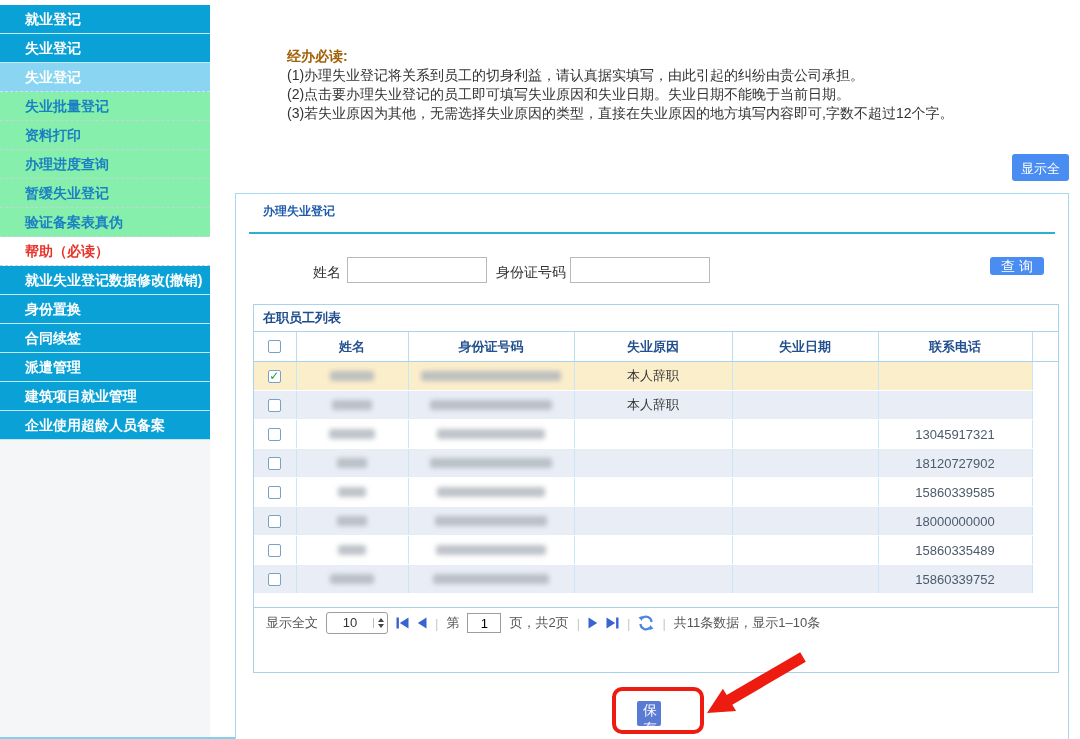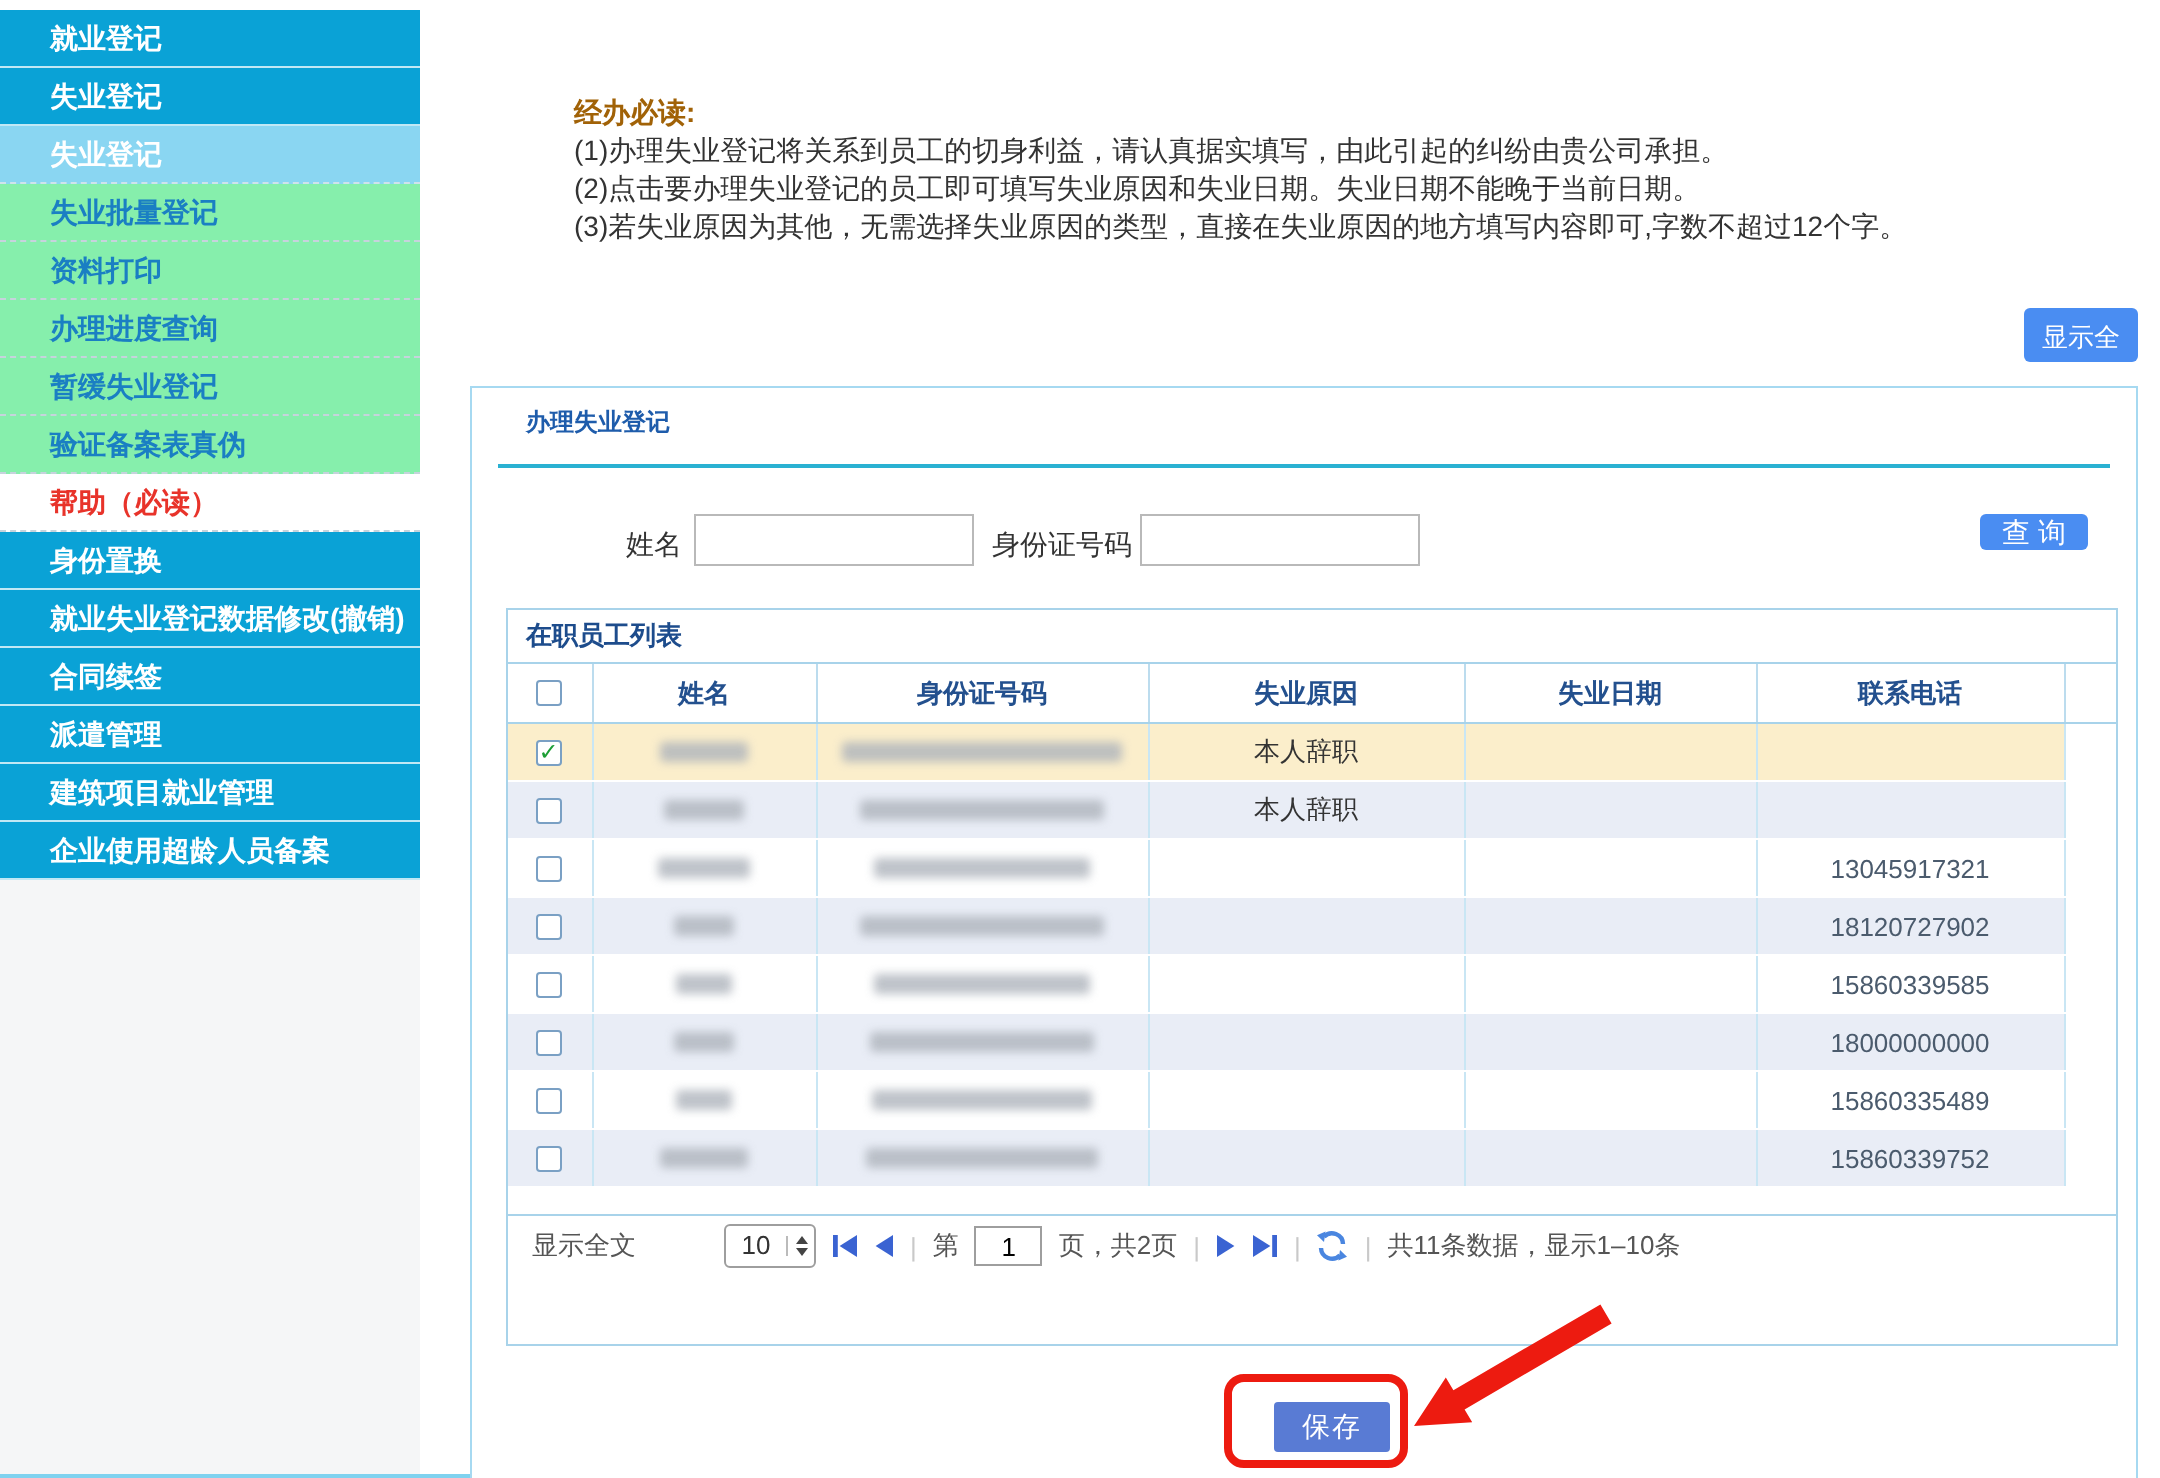--- a/index.html
+++ b/index.html
@@ -62,58 +62,58 @@
   .cb{width:13px;height:13px;border:1px solid #7aa0c4;background:#fff;margin:0 auto;
       position:relative;border-radius:2px;box-sizing:border-box;cursor:pointer;}
   .cb.checked::after{content:"✓";color:#1c9e35;font-weight:bold;font-size:12px;
       position:absolute;left:0;top:-2px;}
   .blur{height:10px;background:#aeb4bc;border-radius:2px;margin:0 auto;
         filter:blur(2.5px);opacity:.8;}
 
   
   .t-footer{height:30px;margin-top:13px;border-top:1px solid #a8d3ea;display:flex;
             align-items:center;gap:8px;padding-left:12px;font-size:13px;color:#555;}
-  .pselect{width:46px;height:22px;border:1px solid #9e9e9e;border-radius:3px;background:#fff;
-           display:inline-flex;align-items:center;cursor:pointer;box-sizing:border-box;margin-left:36px;}
+  .pselect{width:62px;height:22px;border:1px solid #9e9e9e;border-radius:3px;background:#fff;
+           display:inline-flex;align-items:center;cursor:pointer;box-sizing:border-box;}
   .pselect .v{flex:1;text-align:center;font-size:13px;color:#333;line-height:20px;}
   .pselect .spin{width:13px;border-left:1px solid #bbb;display:flex;flex-direction:column;
                  align-items:center;justify-content:center;gap:2px;}
   .tri-up{width:0;height:0;border-left:3px solid transparent;border-right:3px solid transparent;
           border-bottom:4px solid #444;}
   .tri-dn{width:0;height:0;border-left:3px solid transparent;border-right:3px solid transparent;
           border-top:4px solid #444;}
   .pinput{width:34px;height:20px;border:1px solid #9e9e9e;text-align:center;font-size:13px;
           box-sizing:border-box;}
   .psep{color:#c9c9c9;}
   .picon{display:inline-flex;cursor:pointer;}
 
   
-  .save-btn{position:absolute;left:637px;top:701px;width:58px;height:25px;background:#597bd4;
+  .save-btn{position:absolute;left:637px;top:701px;width:24px;height:25px;background:#597bd4;
             color:#fff;border:none;font-size:14px;border-radius:2px;letter-spacing:1px;cursor:pointer;}
   .anno-rect{position:absolute;left:612px;top:687px;width:92px;height:47px;
              border:4px solid #ed1b10;border-radius:10px;box-sizing:border-box;pointer-events:none;}
   .anno-arrow{position:absolute;left:698px;top:645px;pointer-events:none;}
 </style>
 </head>
 <body>
 
 <div id="app">
 
   <div class="sidebar">
       <div class="sb-item solid">就业登记</div>
       <div class="sb-item solid">失业登记</div>
       <div class="sb-item selected">失业登记</div>
       <div class="sb-item link">失业批量登记</div>
       <div class="sb-item link">资料打印</div>
       <div class="sb-item link">办理进度查询</div>
       <div class="sb-item link">暂缓失业登记</div>
       <div class="sb-item link">验证备案表真伪</div>
       <div class="sb-item help">帮助（必读）</div>
+      <div class="sb-item solid">就业失业登记数据修改(撤销)</div>
       <div class="sb-item solid">身份置换</div>
-      <div class="sb-item solid">就业失业登记数据修改(撤销)</div>
       <div class="sb-item solid">合同续签</div>
       <div class="sb-item solid">派遣管理</div>
       <div class="sb-item solid">建筑项目就业管理</div>
       <div class="sb-item solid">企业使用超龄人员备案</div>
     </div>
   <div class="sidebar-rest"></div>
   <div class="bottom-strip"></div>
 
   <div class="notice">
     <div class="t">经办必读:</div>

